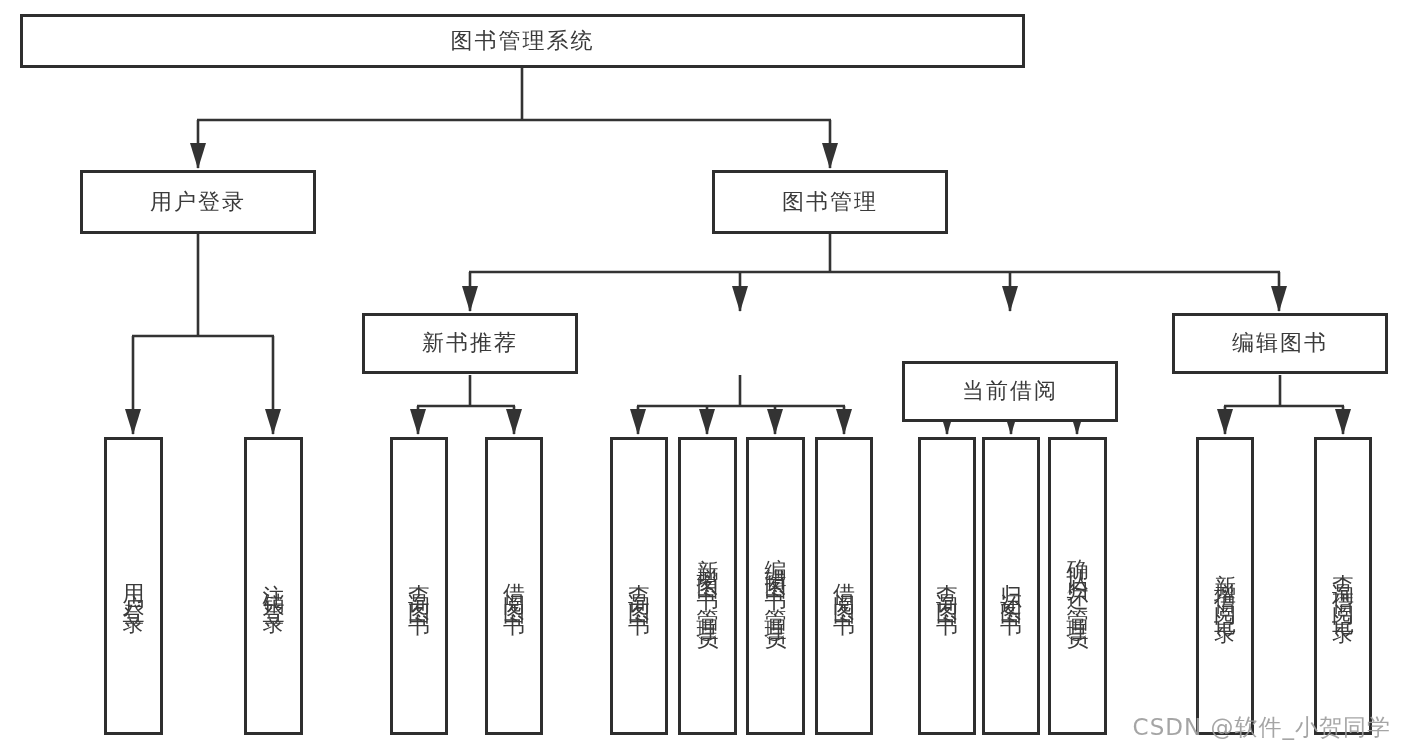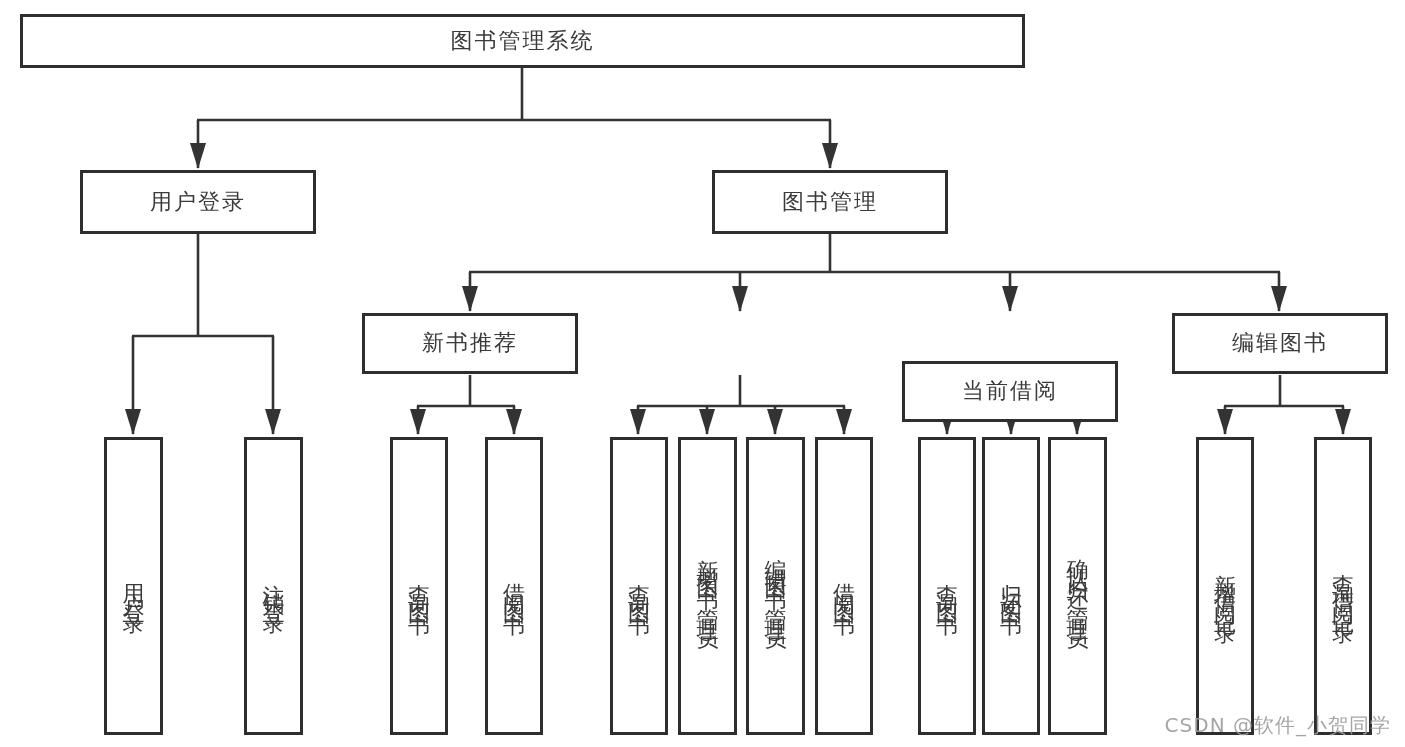--- a/index.html
+++ b/index.html
@@ -18,21 +18,21 @@
     color:#3a3a3a; font-size:22px; line-height:1.2;
     letter-spacing:2px; white-space:nowrap; z-index:2;
   }
   .node.v {
     writing-mode:vertical-rl; text-orientation:mixed;
     letter-spacing:10px; font-size:22px; line-height:1;
     white-space:normal; padding:4px 0;
   }
   .watermark {
     position:absolute; right:14px; top:712px; z-index:5;
-    color:var(--wm,#9e9e9e); font-size:20px; letter-spacing:1px;
+    color:var(--wm,#9e9e9e); font-size:23px; letter-spacing:1px;
     opacity:0.92;
   }
 </style>
 </head>
 <body>
 
 <div class="stage">
 
   <svg class="connectors" width="1405" height="747" viewBox="0 0 1405 747" aria-hidden="true">
     <defs>

